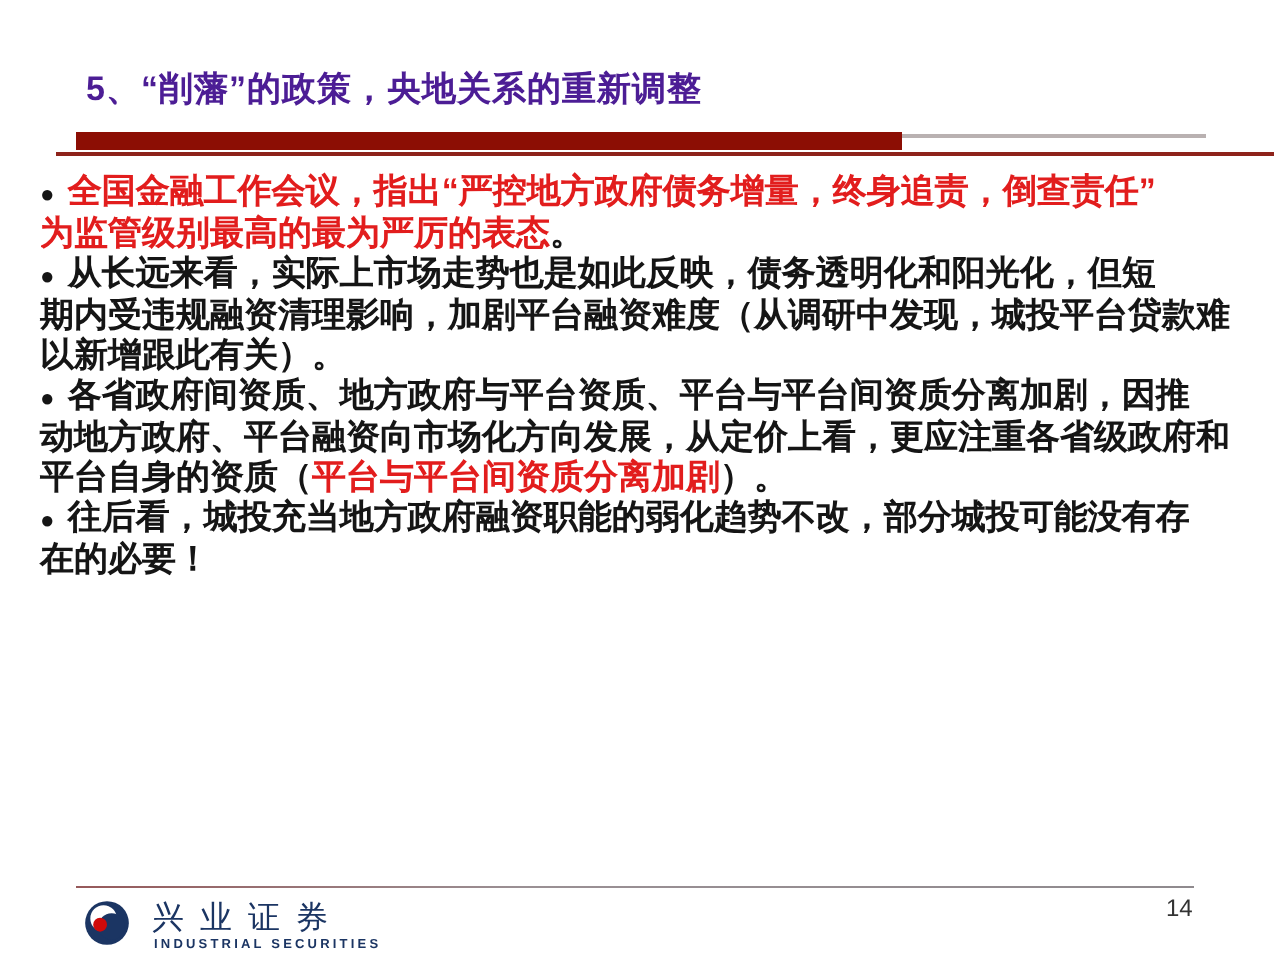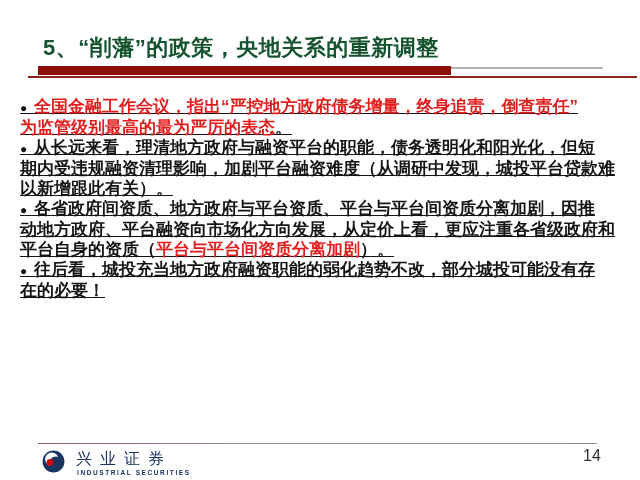--- a/index.html
+++ b/index.html
@@ -2,61 +2,60 @@
 <html><head>
 <meta charset="utf-8">
 <style>
   html,body{margin:0;padding:0;}
   body{
     width:640px;height:480px;position:relative;background:#ffffff;
     font-family:"Liberation Sans","DejaVu Sans",sans-serif;overflow:hidden;
   }
   .slide-title{
     position:absolute;left:43px;top:33px;
-    font-size:22px;font-weight:bold;color:#14532d;letter-spacing:.5px;
+    font-size:17px;font-weight:bold;color:#4c1d95;letter-spacing:.5px;
     white-space:nowrap;
   }
   .title-bar{position:absolute;left:38px;top:66px;width:413px;height:9px;background:#8c0e04;}
   .title-thin-line{position:absolute;left:451px;top:67px;width:152px;height:2px;background:#b9b1b1;}
   .content-hairline{position:absolute;left:28px;top:76px;width:609px;height:2px;background:#8e231b;}
   .content{
-    position:absolute;left:20px;top:97px;width:606px;
+    position:absolute;left:20px;top:86px;width:606px;
     font-size:17px;line-height:20px;font-weight:bold;color:#151515;
     white-space:pre-wrap;
-    text-decoration:underline;
   }
   .bullet{margin:0;}
   .dot{font-size:12px;}
   .footer-line{
     position:absolute;left:38px;top:443px;width:559px;height:1px;
     background:linear-gradient(to right,#96595a,#9a9094 40%,#8f8a8e);
   }
   .logo{position:absolute;left:42px;top:450px;width:23px;height:23px;}
   .brand-cn{
     position:absolute;left:76px;top:449px;
     font-family:"Liberation Serif","DejaVu Serif",serif;
     font-size:16px;font-weight:normal;color:#1b3563;letter-spacing:8px;white-space:nowrap;
   }
   .brand-en{
     position:absolute;left:77px;top:469px;
     font-size:6.5px;font-weight:bold;color:#1b3563;letter-spacing:1.6px;white-space:nowrap;
   }
-  .page-number{position:absolute;left:583px;top:447px;font-size:16px;color:#333333;}
+  .page-number{position:absolute;left:583px;top:447px;font-size:12px;color:#333333;}
 </style>
 </head>
 <body>
 
 <div class="slide-title">5、“削藩”的政策，央地关系的重新调整</div>
 
 <div class="title-bar"></div>
 <div class="title-thin-line"></div>
 <div class="content-hairline"></div>
 
 <div class="content" id="bullet-list"><div class="bullet"><span class="dot" style="color: rgb(21, 21, 21);">●  </span><span style="color: rgb(226, 29, 29);">全国金融工作会议，指出“严控地方政府债务增量，终身追责，倒查责任”
-为监管级别最高的最为严厉的表态</span><span style="color: rgb(21, 21, 21);">。</span></div><div class="bullet"><span class="dot" style="color: rgb(21, 21, 21);">●  </span><span style="color: rgb(21, 21, 21);">从长远来看，理清地方政府与融资平台的职能，债务透明化和阳光化，但短
+为监管级别最高的最为严厉的表态</span><span style="color: rgb(21, 21, 21);">。</span></div><div class="bullet"><span class="dot" style="color: rgb(21, 21, 21);">●  </span><span style="color: rgb(21, 21, 21);">从长远来看，实际上市场走势也是如此反映，债务透明化和阳光化，但短
 期内受违规融资清理影响，加剧平台融资难度（从调研中发现，城投平台贷款难
 以新增跟此有关）。</span></div><div class="bullet"><span class="dot" style="color: rgb(21, 21, 21);">●  </span><span style="color: rgb(21, 21, 21); text-align: center;">各省政府间资质、地方政府与平台资质、平台与平台间资质分离加剧，因推
 动地方政府、平台融资向市场化方向发展，从定价上看，更应注重各省级政府和
 平台自身的资质（</span><span style="color: rgb(226, 29, 29);">平台与平台间资质分离加剧</span><span style="color: rgb(21, 21, 21);">）。</span></div><div class="bullet"><span class="dot" style="color: rgb(21, 21, 21);">●  </span><span style="color: rgb(21, 21, 21);">往后看，城投充当地方政府融资职能的弱化趋势不改，部分城投可能没有存
 在的必要！</span></div></div>
 
 <div class="footer-line"></div>
 
 <svg class="logo" viewBox="0 0 40 40" aria-hidden="true">
   <circle cx="20" cy="20" r="19" fill="#1b3563"></circle>

